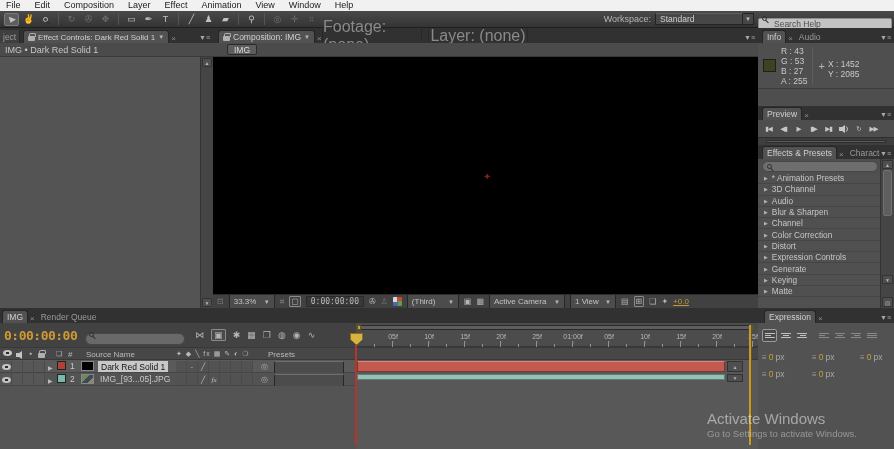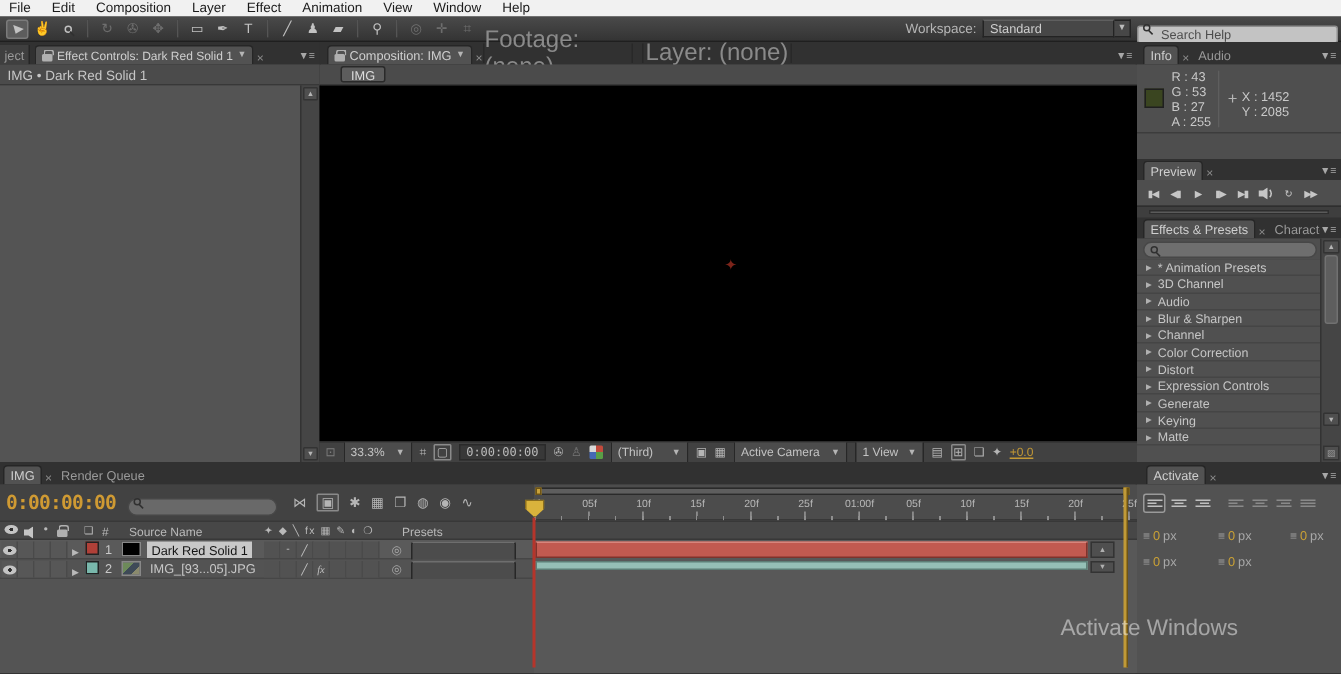--- a/index.html
+++ b/index.html
@@ -535,21 +535,21 @@
       <span class="tsbox">▲</span>
       <span class="tsbox" style="height:8px">▼</span>
     </span>
   </div>
   <div class="goldline"></div>
   <div class="playhead"></div>
   <div class="phline"></div>
 
   <div class="tabstrip pg-strip">
     <div class="tab active" style="margin-left:6px">
-        <span>Activate</span>
+        <span>Expression</span>
       </div>
     <span class="closex">×</span>
     <span class="pmenu">▼≡</span>
   </div>
   <div class="pg-body">
     <div class="alrow">
       <span class="al l active">
           <i></i>
           <i></i>
           <i></i>
@@ -606,14 +606,15 @@
         <span class="punit">px</span>
       </span>
     <span class="pfield" style="left:54px;top:46px">
         <span class="picon">≡</span>
         <span class="pval">0</span>
         <span class="punit">px</span>
       </span>
   </div>
 
   <div class="wm1">Activate Windows</div>
+  <div class="wm2">Go to Settings to activate Windows.</div>
 
 </div>
 
 </body></html>

